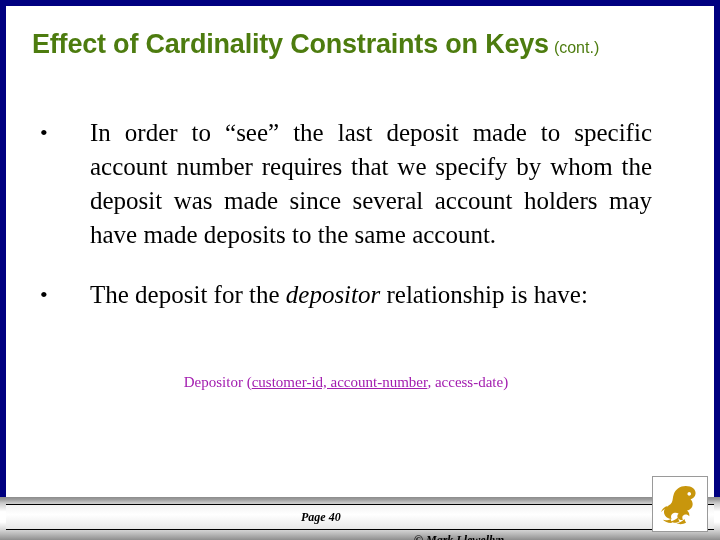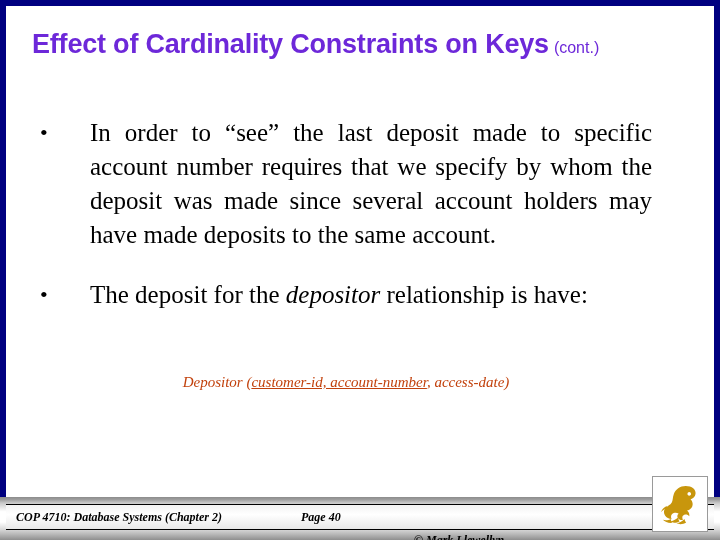--- a/index.html
+++ b/index.html
@@ -31,21 +31,21 @@
   .edge-top    { left: 0;   top: 0;    width: 720px; height: 6px; }
   .edge-left   { left: 0;   top: 0;    width: 6px;   height: 540px; }
   .edge-right  { right: 0;  top: 0;    width: 6px;   height: 540px; }
 
   
   #title-block {
     position: absolute;
     left: 32px;
     top: 28px;
     width: 660px;
-    color: #6d28d9;
+    color: #4d7c0f;
     font-family: "Liberation Sans", "DejaVu Sans", sans-serif;
     font-weight: bold;
     font-size: 27px;
     line-height: 32px;
     letter-spacing: -0.2px;
     white-space: nowrap;
   }
   #title-cont {
     font-size: 16px;
     font-weight: normal;
@@ -88,23 +88,22 @@
 
   
   #schema-line {
     position: absolute;
     left: 40px;
     top: 372px;
     width: 612px;
     text-align: center;
     font-size: 15px;
     line-height: 20px;
-    color: #c2410c;
+    color: #a21caf;
     white-space: nowrap;
-    font-style: italic;
   }
   #schema-line .key {
     text-decoration: underline;
   }
 
   
   #footer {
     position: absolute;
     left: 0;
     bottom: 0;
@@ -176,21 +175,20 @@
       <span class="bullet-mark">•</span>
       <span class="bullet-text nojustify"><span>The deposit for the </span><i>depositor</i><span> relationship is have:</span></span>
     </div>
 
   </div>
 
   <div id="schema-line"><span>Depositor</span> <span>(</span><span class="key">customer-id, account-number</span><span>, </span><span>access-date</span><span>)</span></div>
 
   <div id="footer">
     <div id="footer-inner">
-      <span id="footer-course">COP 4710: Database Systems  (Chapter 2)</span>
       <span id="footer-page">Page 40</span>
       <span id="footer-author">© Mark Llewellyn</span>
     </div>
   </div>
 
   <div id="logo-box">
     <svg width="44" height="44" viewBox="0 0 100 100" aria-hidden="true">
       <g fill="#C8960C">
         <path d="M63,9 C50,9 40,17 36,27 C33,35 34,42 31,47 C28,52 22,54 18,58 C13,63 12,70 16,76 C19,81 25,84 31,84 C29,80 29,76 32,73 C36,69 43,69 47,72 C44,74 43,78 45,81 C47,85 52,87 57,86 C54,82 55,77 59,75 C63,73 68,74 71,78 C72,73 70,68 66,65 C71,64 76,60 78,55 C80,49 78,43 74,39 C78,38 82,35 84,31 C87,25 85,18 80,14 C76,11 70,9 63,9 Z M71,23 C73,23 75,25 75,27 C75,29 73,31 71,31 C69,31 67,29 67,27 C67,25 69,23 71,23 Z"></path>
         <path d="M30,84 C24,87 17,88 11,86 C16,91 24,94 32,93 C30,90 29,87 30,84 Z"></path>

